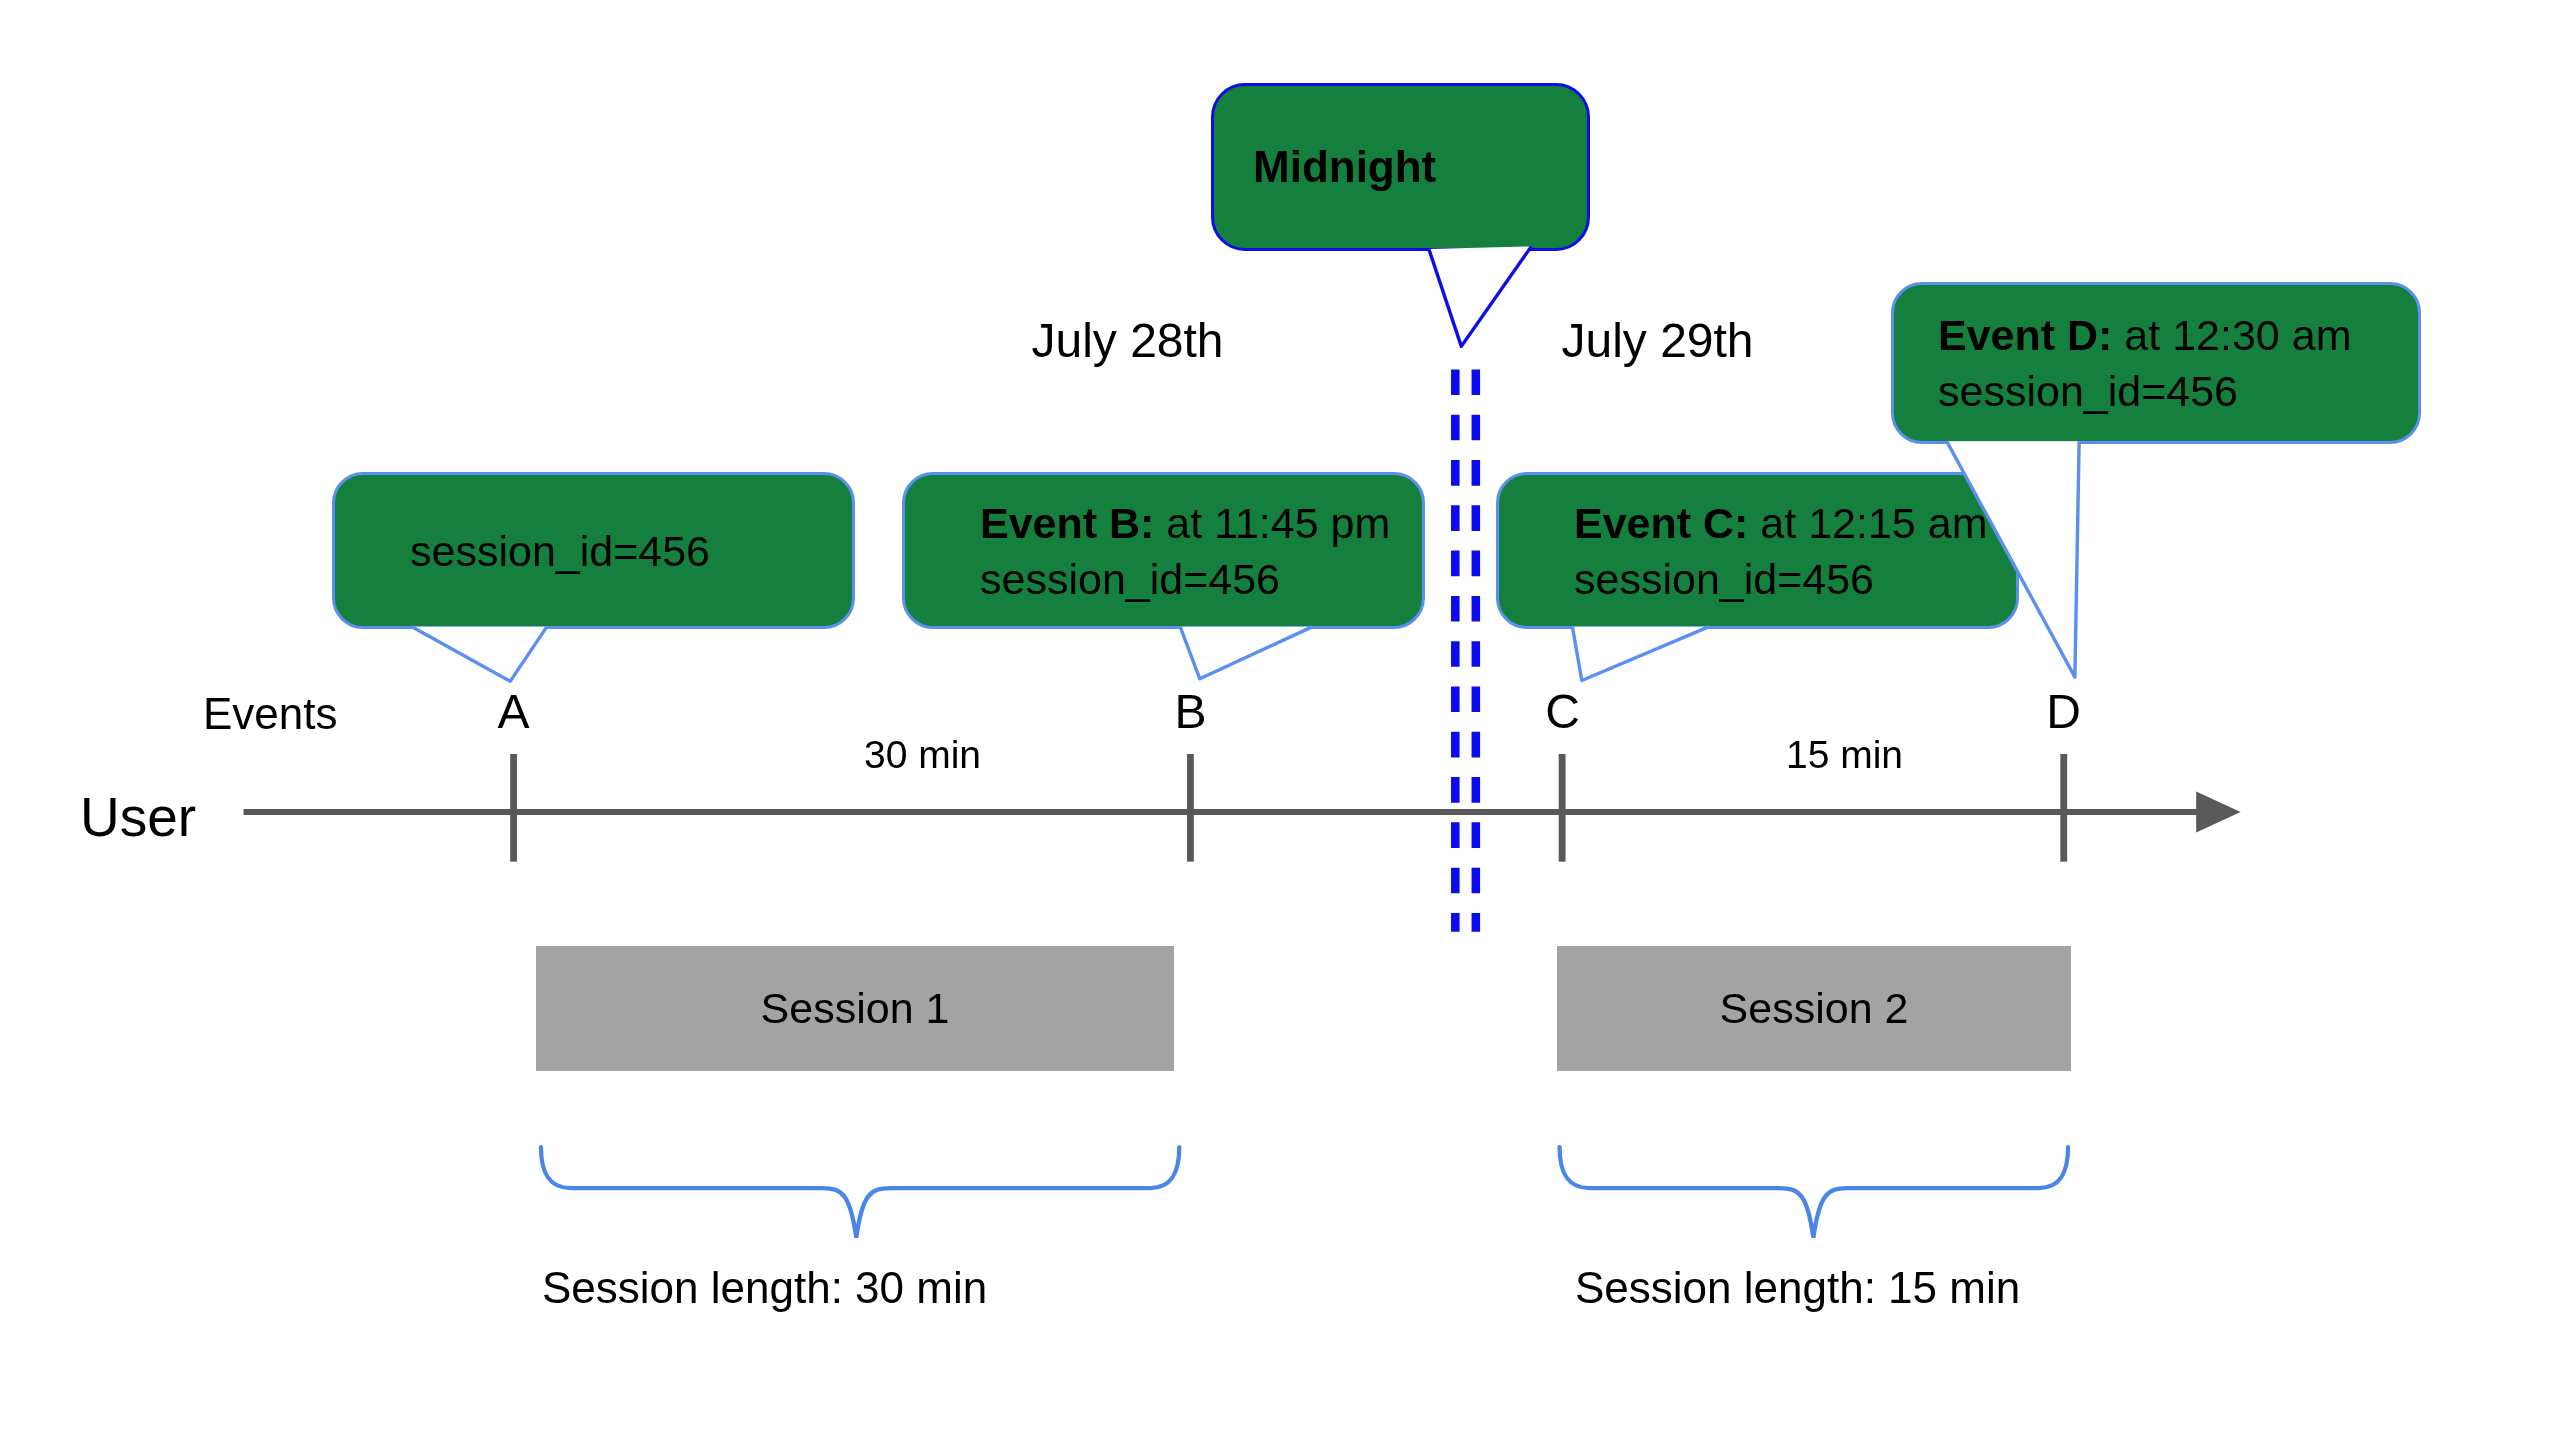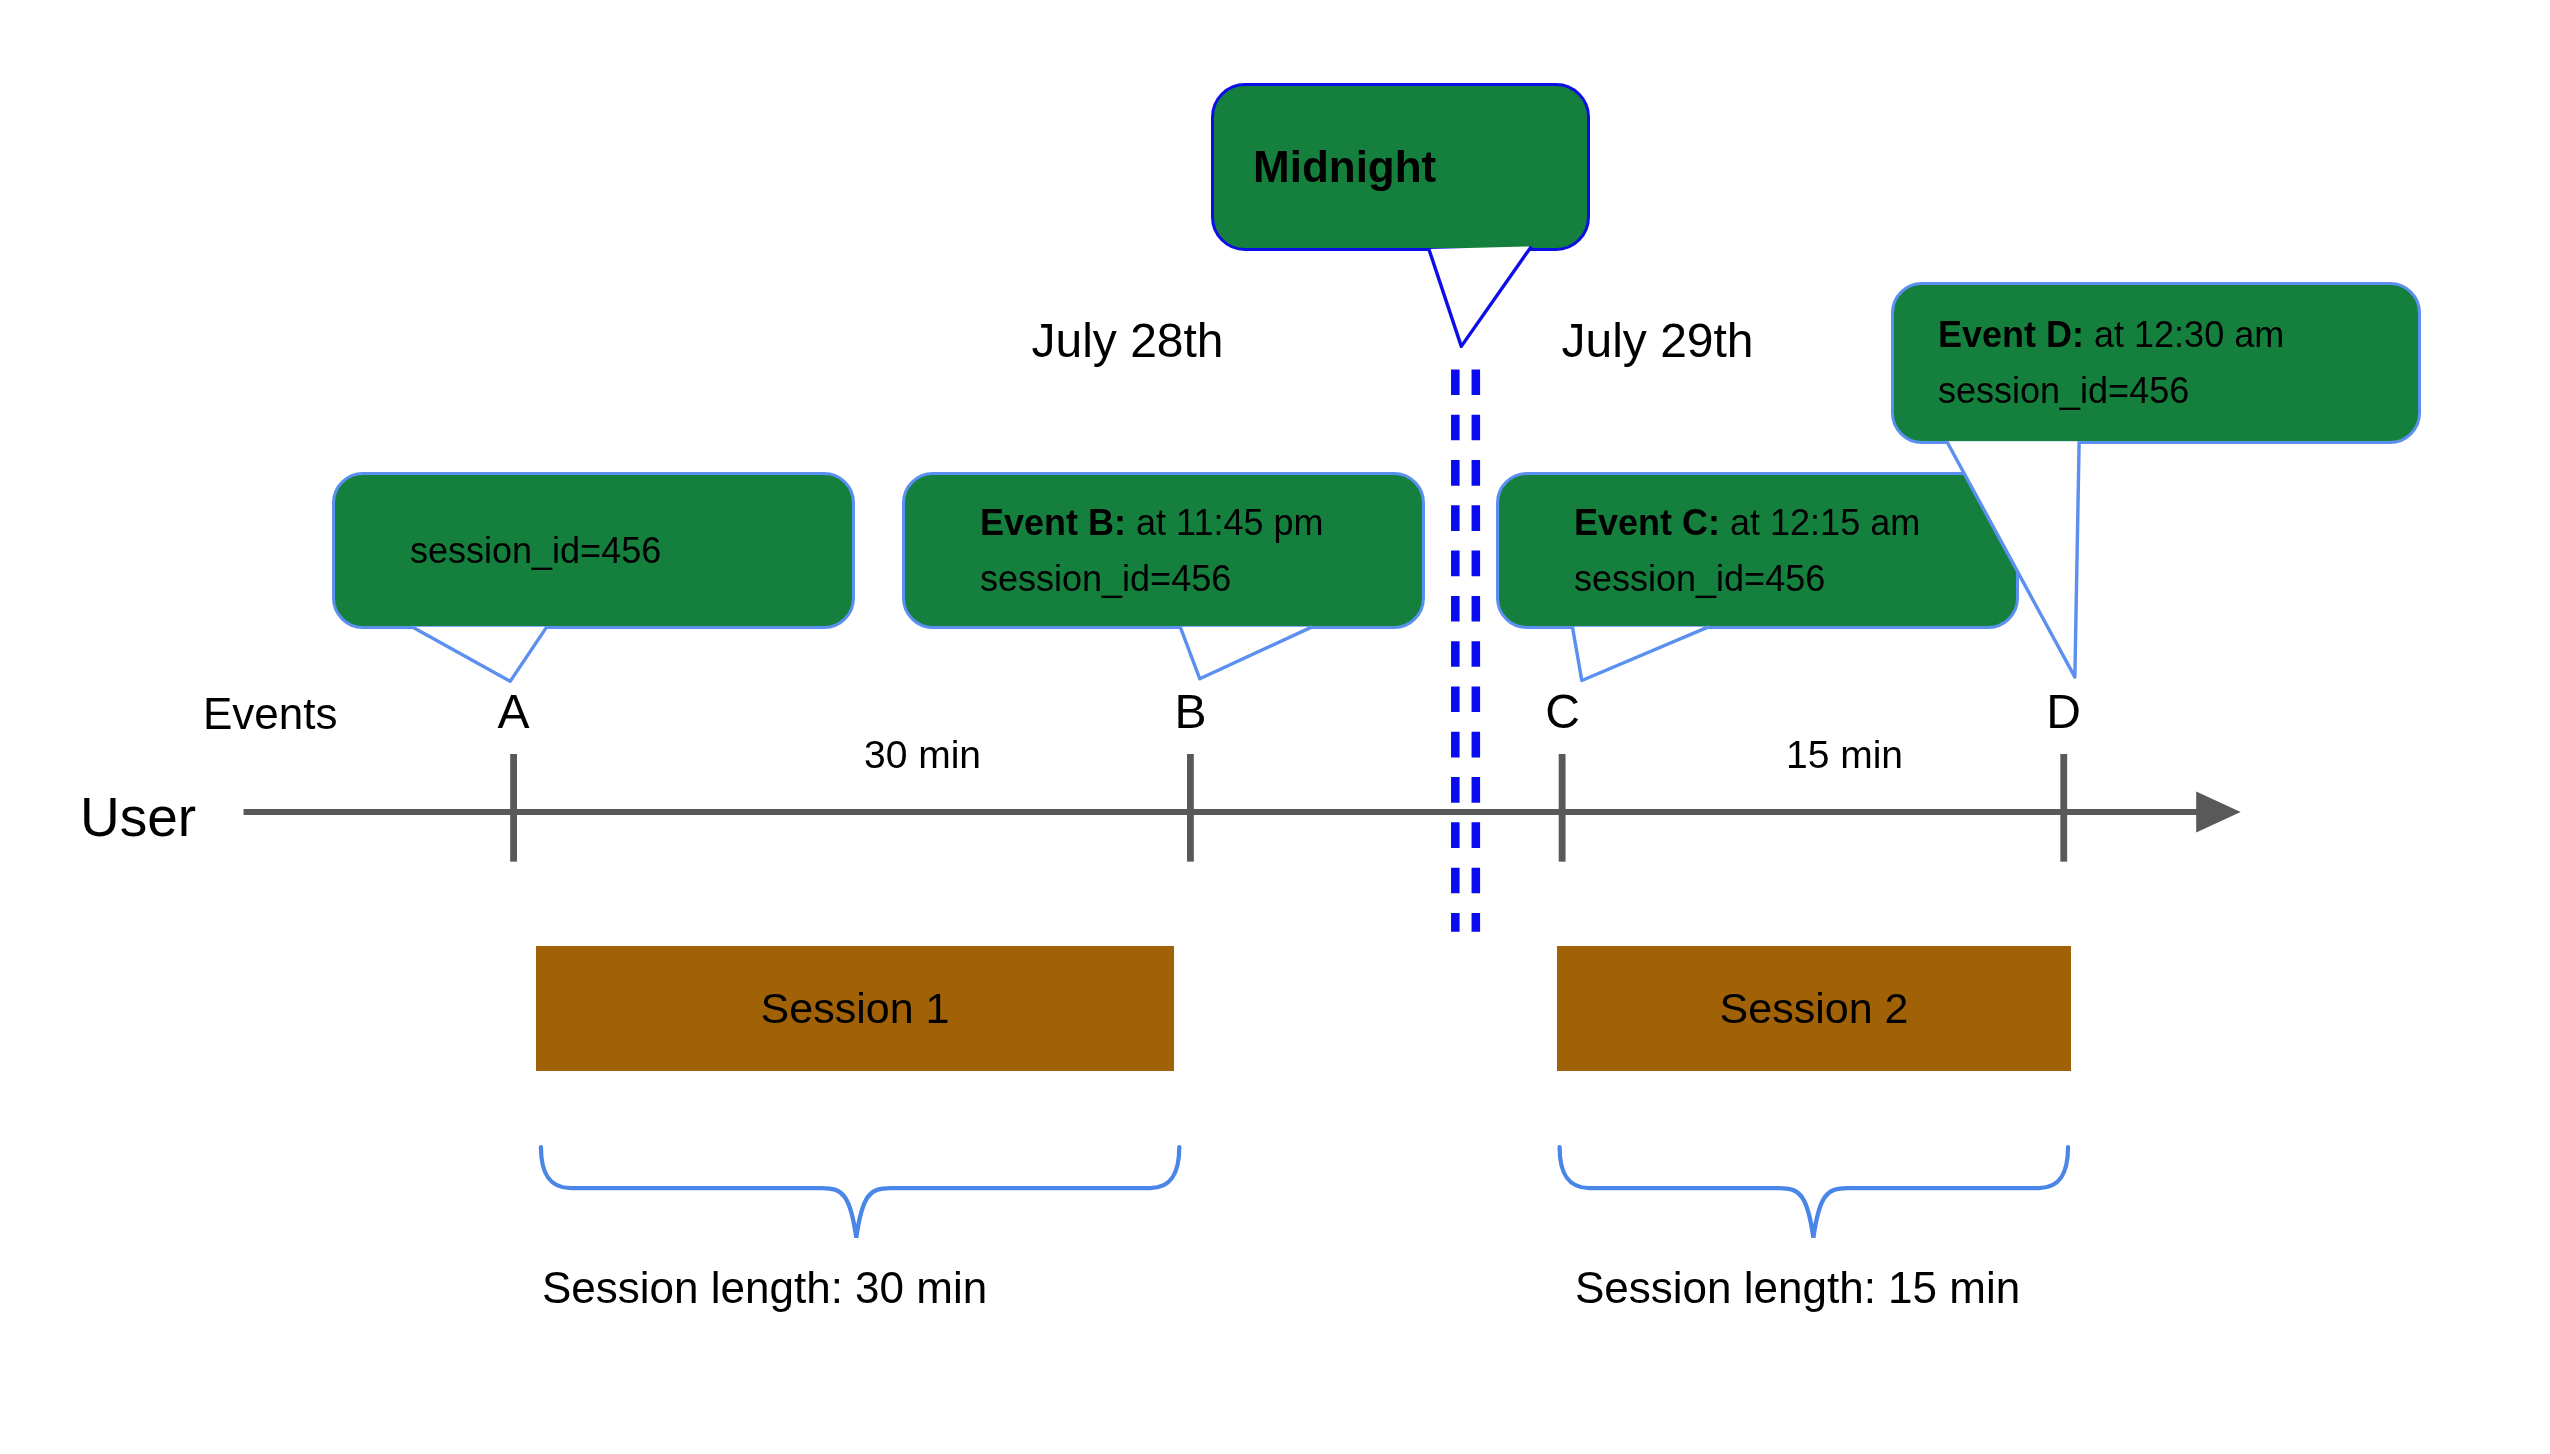--- a/index.html
+++ b/index.html
@@ -31,21 +31,21 @@
     flex-direction: column;
     justify-content: center;
     white-space: nowrap;
   }
   .bubble.event {
     border: 3.4px solid #5b8ff0;
     border-radius: 31px;
     width: 523px;
     height: 157px;
     padding-left: 75px;
-    font-size: 36px;
+    font-size: 43px;
     line-height: 56px;
   }
   .bubble.event-d {
     width: 530px;
     height: 162px;
     padding-left: 44px;
   }
   .bubble.midnight {
     border: 3.4px solid #0d0de8;
     border-radius: 34px;
@@ -83,21 +83,21 @@
   }
   .user-lbl {
     font-size: 55px;
     left: 80px;
     top: 785px;
   }
   .session-box {
     position: absolute;
     top: 946px;
     height: 125px;
-    background: #a16207;
+    background: #a3a3a3;
     display: flex;
     align-items: center;
     justify-content: center;
     font-size: 43px;
   }
   .session-len {
     font-size: 44px;
     top: 1263px;
   }
 </style>

